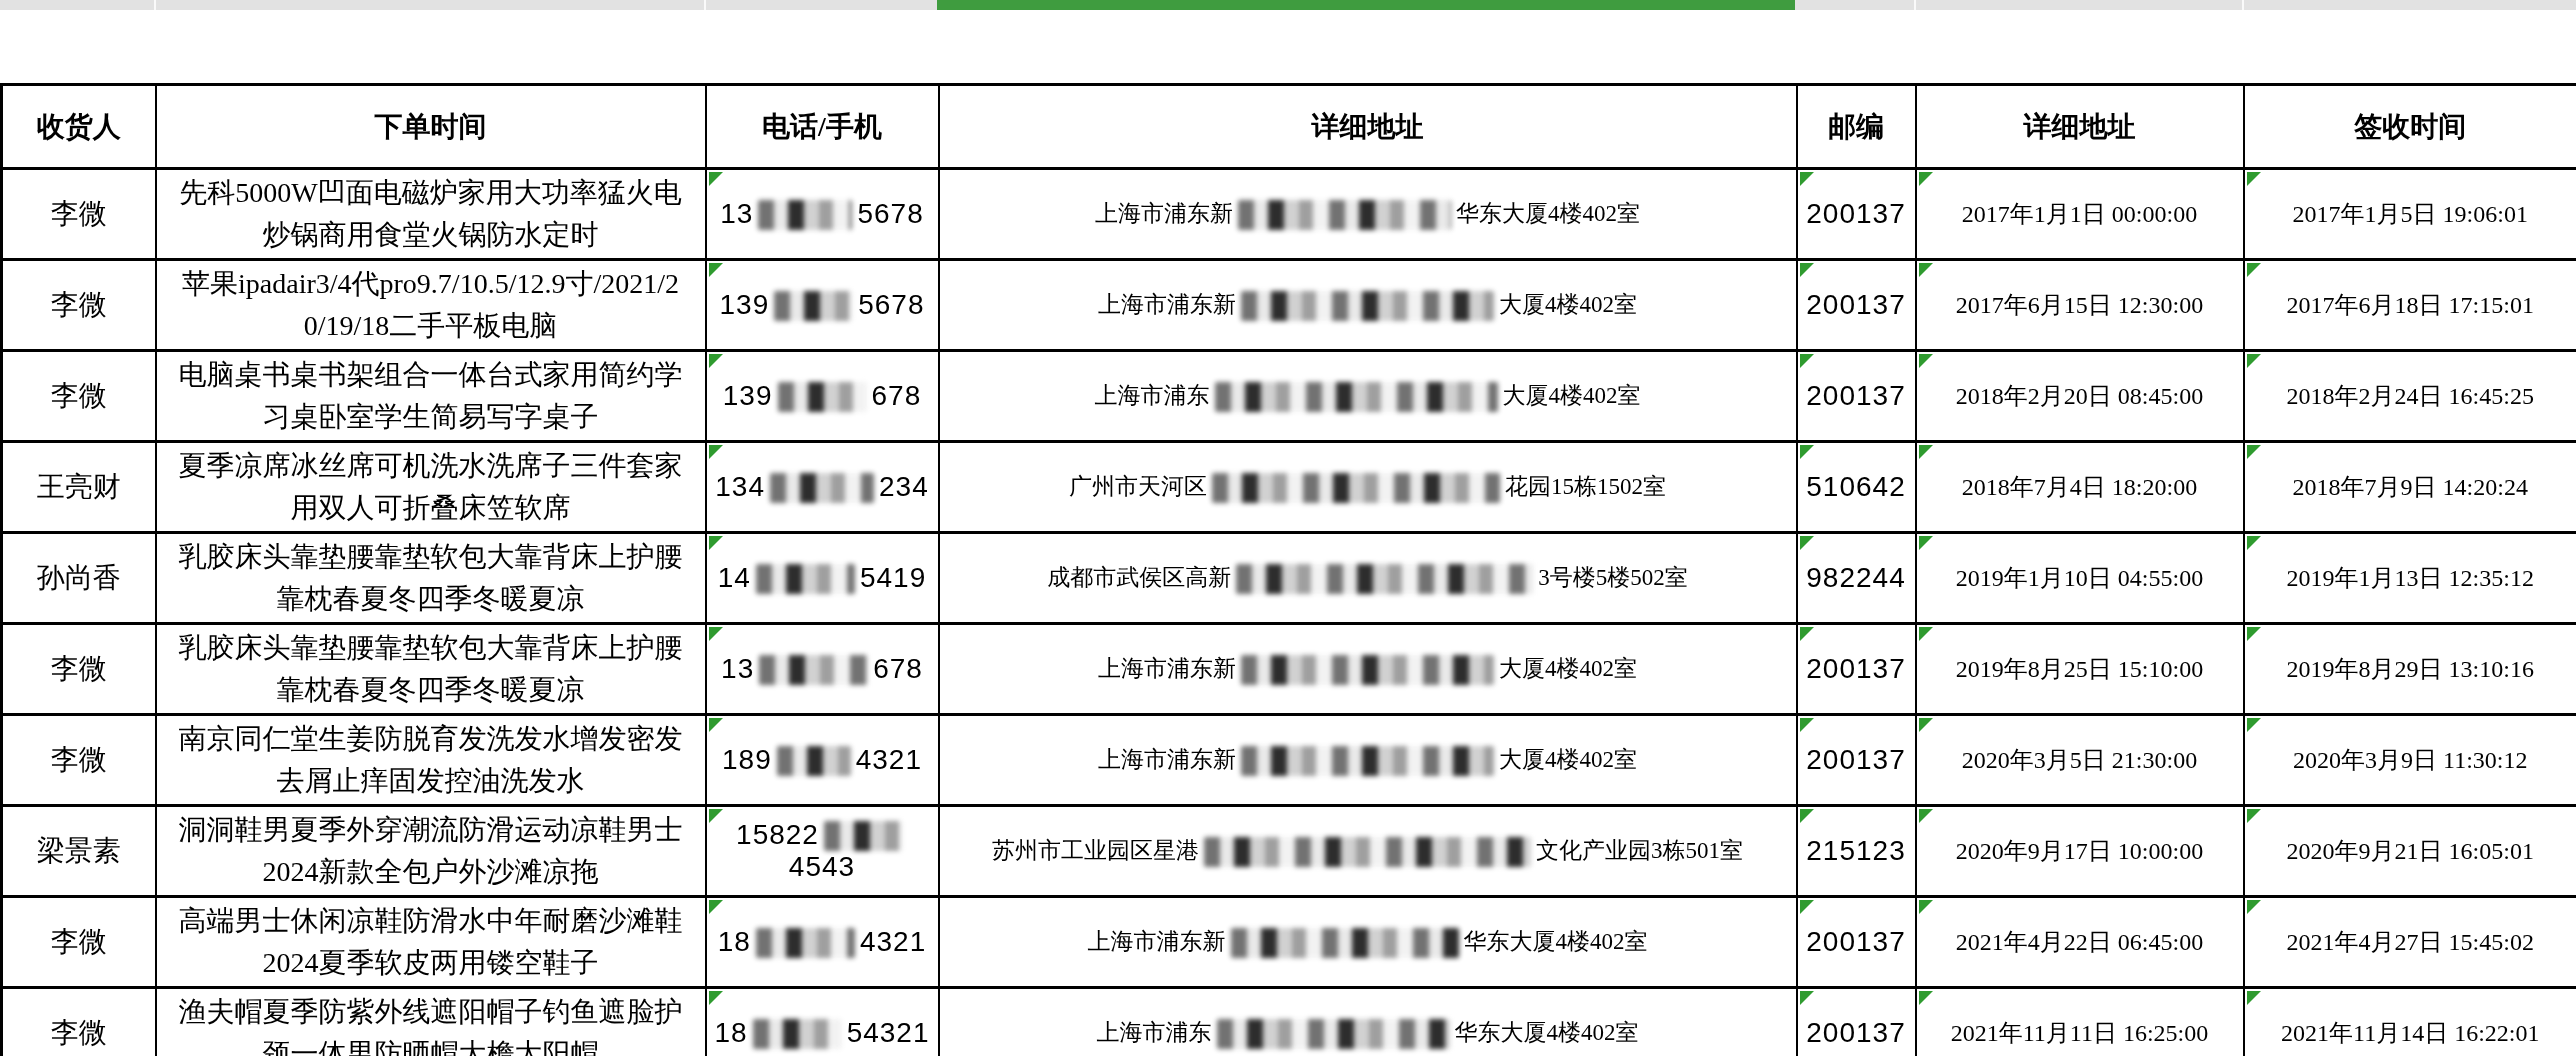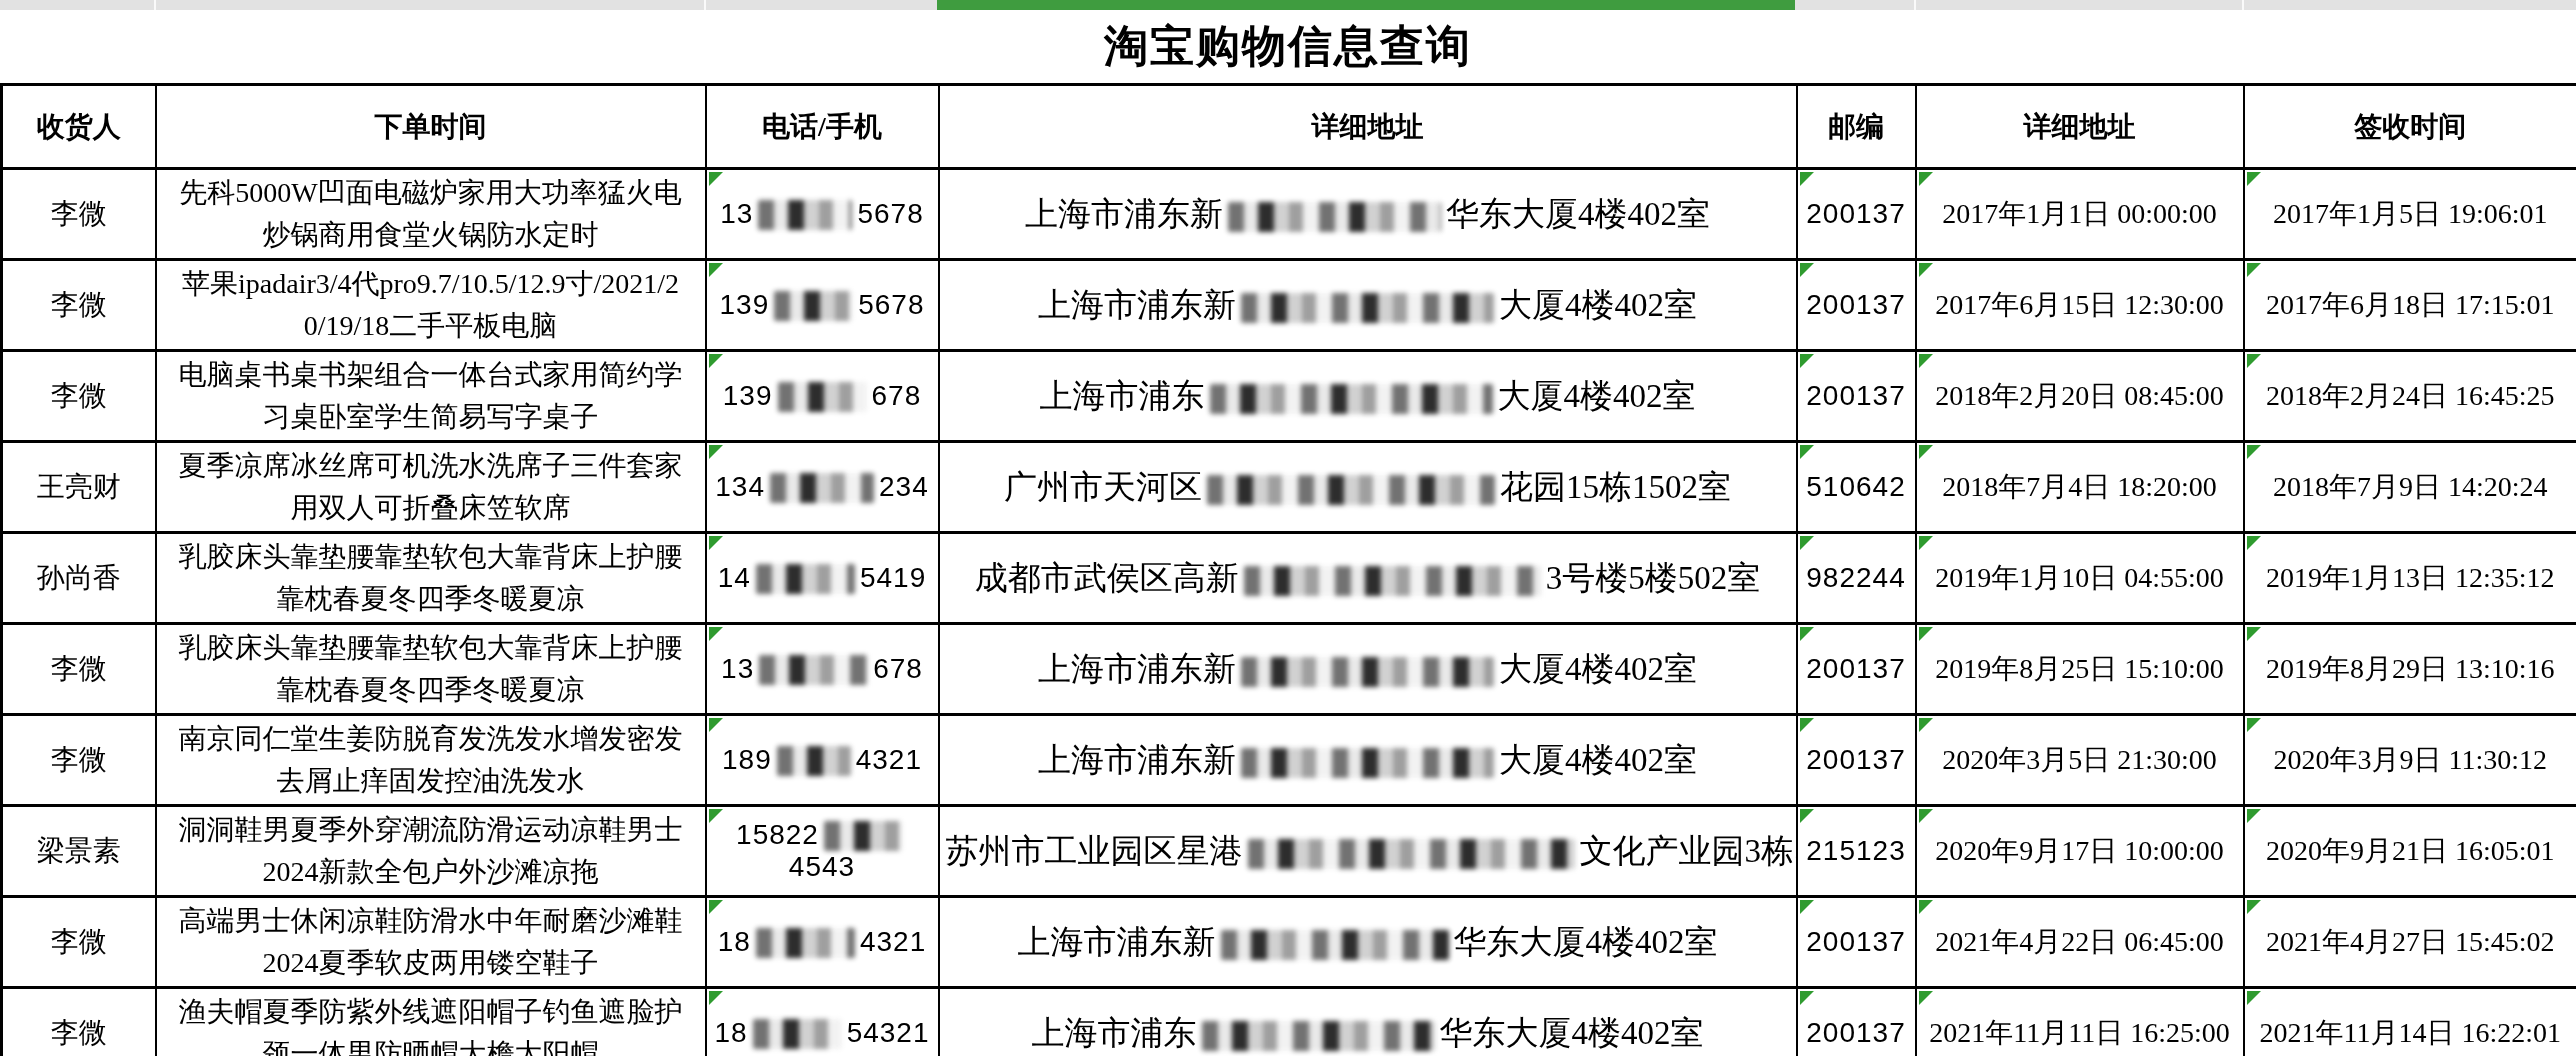--- a/index.html
+++ b/index.html
@@ -18,22 +18,22 @@
   
   table{position:absolute;left:0;top:83px;width:2576px;border-collapse:collapse;table-layout:fixed;}
   td,th{border:2px solid #000;border-top-width:3px;border-bottom-width:3px;
         text-align:center;vertical-align:middle;padding:0 6px;position:relative;
         color:#000;background:#fff;overflow:hidden;}
   table{border:3px solid #000;}
   thead th{height:81px;font-size:28px;font-weight:bold;}
   tbody td{height:88px;font-size:28px;}
   td.c-product{font-size:28px;line-height:42px;word-break:break-all;padding:0 17px;}
   td.c-phone,td.c-zip{font-family:Liberation Sans, sans-serif;letter-spacing:1px;}
-  td.c-time{font-size:28px;white-space:nowrap;}
-  td.c-addr{font-size:33px;white-space:nowrap;margin-top:19px;}
+  td.c-time{font-size:24px;white-space:nowrap;}
+  td.c-addr{font-size:23px;white-space:nowrap;margin-top:19px;}
 
   
   .tri{position:absolute;top:2px;left:2px;width:0;height:0;
        border-top:14px solid #2f9b2f;border-right:14px solid transparent;}
 
   
   .mask{display:inline-block;height:30px;vertical-align:middle;margin:0 5px;border-radius:2px;
         background:repeating-linear-gradient(90deg,#6b6b6b 0 16px,#e8e8e8 16px 30px,#222 30px 46px,#cfcfcf 46px 61px,#9a9a9a 61px 75px,#f2f2f2 75px 91px);
         filter:blur(2.5px);opacity:.95;}
 </style>
@@ -43,23 +43,20 @@
 <div id="screen">
 
   <div id="topstrip">
     <div class="green"></div>
     <div class="sep" style="left:154px"></div>
     <div class="sep" style="left:704px"></div>
     <div class="sep" style="left:1914px"></div>
     <div class="sep" style="left:2242px"></div>
   </div>
 
-  <div id="titleband">
-    <div class="t">淘宝购物信息查询</div>
-  </div>
 
   <table>
     <colgroup>
       <col style="width:154px">
         <col style="width:550px">
         <col style="width:233px">
       <col style="width:858px">
         <col style="width:119px">
         <col style="width:328px">
         <col style="width:334px">

